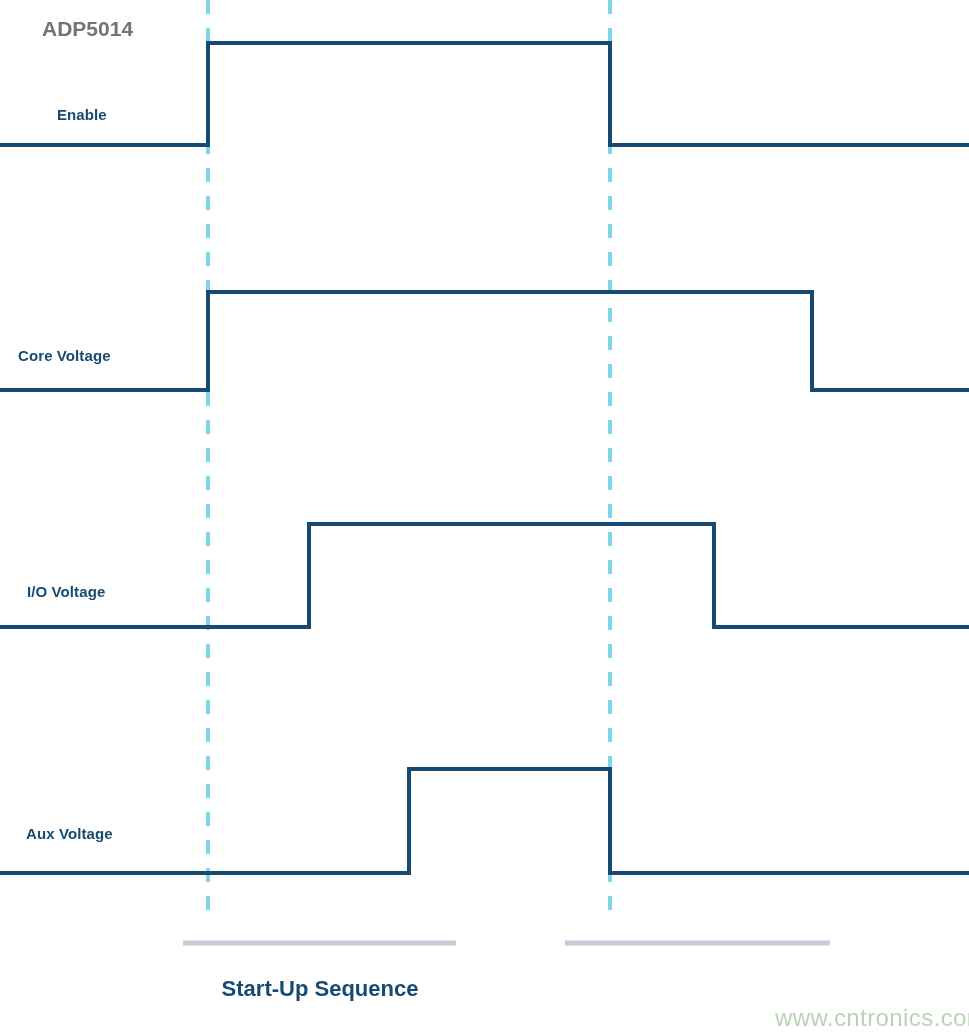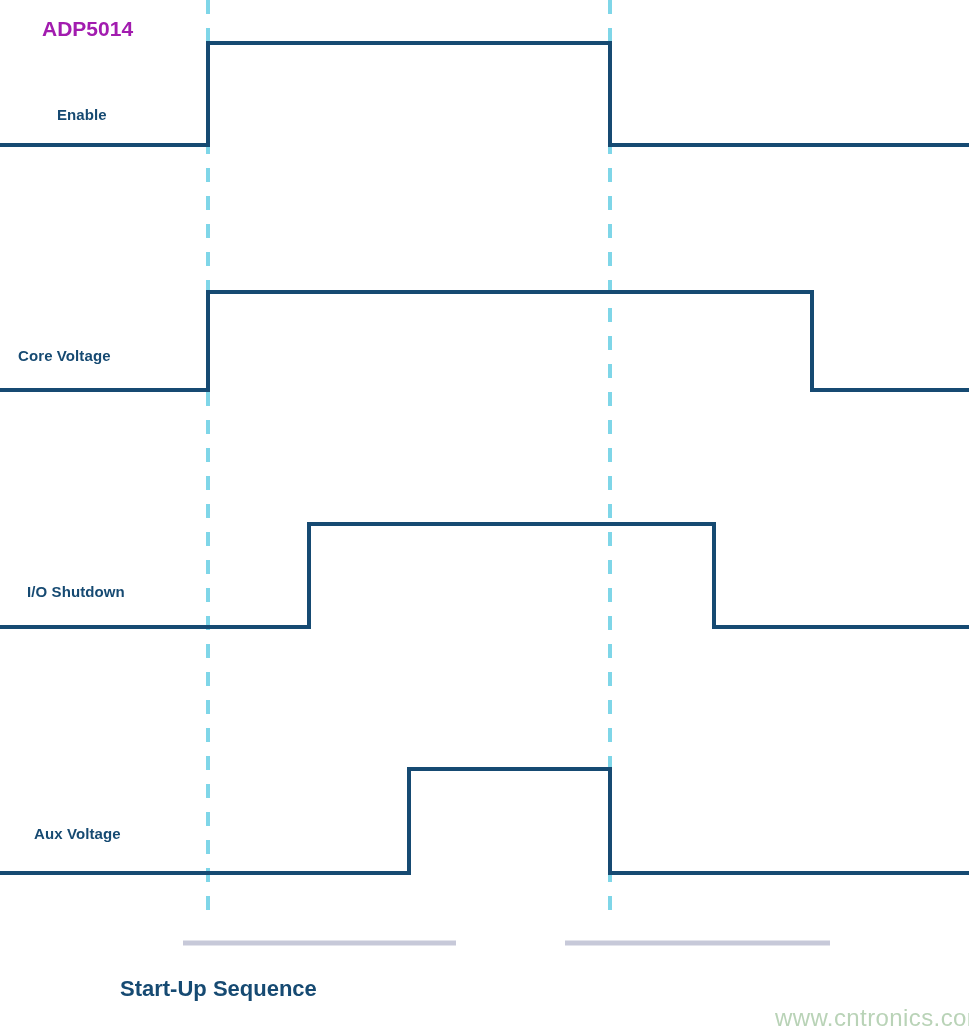--- a/index.html
+++ b/index.html
@@ -32,29 +32,30 @@
     font-weight: bold;
     color: #164A72;
     letter-spacing: 0.1px;
     white-space: nowrap;
     line-height: 1;
   }
   .part-label {
     position: absolute;
     font-size: 21px;
     font-weight: bold;
-    color: #a21caf;
+    color: #737373;
     white-space: nowrap;
     line-height: 1;
   }
   .seq-caption {
     position: absolute;
     font-size: 22px;
     font-weight: bold;
     color: #164A72;
+    text-align: center;
     line-height: 1.42;
     white-space: pre-line;
   }
   .watermark {
     position: absolute;
     font-size: 24px;
     font-weight: normal;
     color: #b9d3b7;
     white-space: nowrap;
     letter-spacing: 0.4px;
@@ -82,22 +83,22 @@
         <line x1="565" x2="830" y1="943" y2="943" stroke="#c7c9d9" stroke-width="5"></line>
       </g>
   </svg>
 
   <div class="part-label" style="left:42px; top:18px;">ADP5014</div>
 
   <div class="sig-label" style="left:57px; top:107px;">Enable</div>
 
   <div class="sig-label" style="left:18px; top:348px;">Core Voltage</div>
 
-  <div class="sig-label" style="left:27px; top:584px;">I/O Shutdown</div>
+  <div class="sig-label" style="left:27px; top:584px;">I/O Voltage</div>
 
-  <div class="sig-label" style="left:34px; top:826px;">Aux Voltage</div>
+  <div class="sig-label" style="left:26px; top:826px;">Aux Voltage</div>
 
   <div class="seq-caption" style="left:120px; top:973px; width:400px;">Start-Up Sequence</div>
 
 
   <div class="watermark" style="left:775px; top:1006px;">www.cntronics.com</div>
 
 </div>
 
 </body></html>

